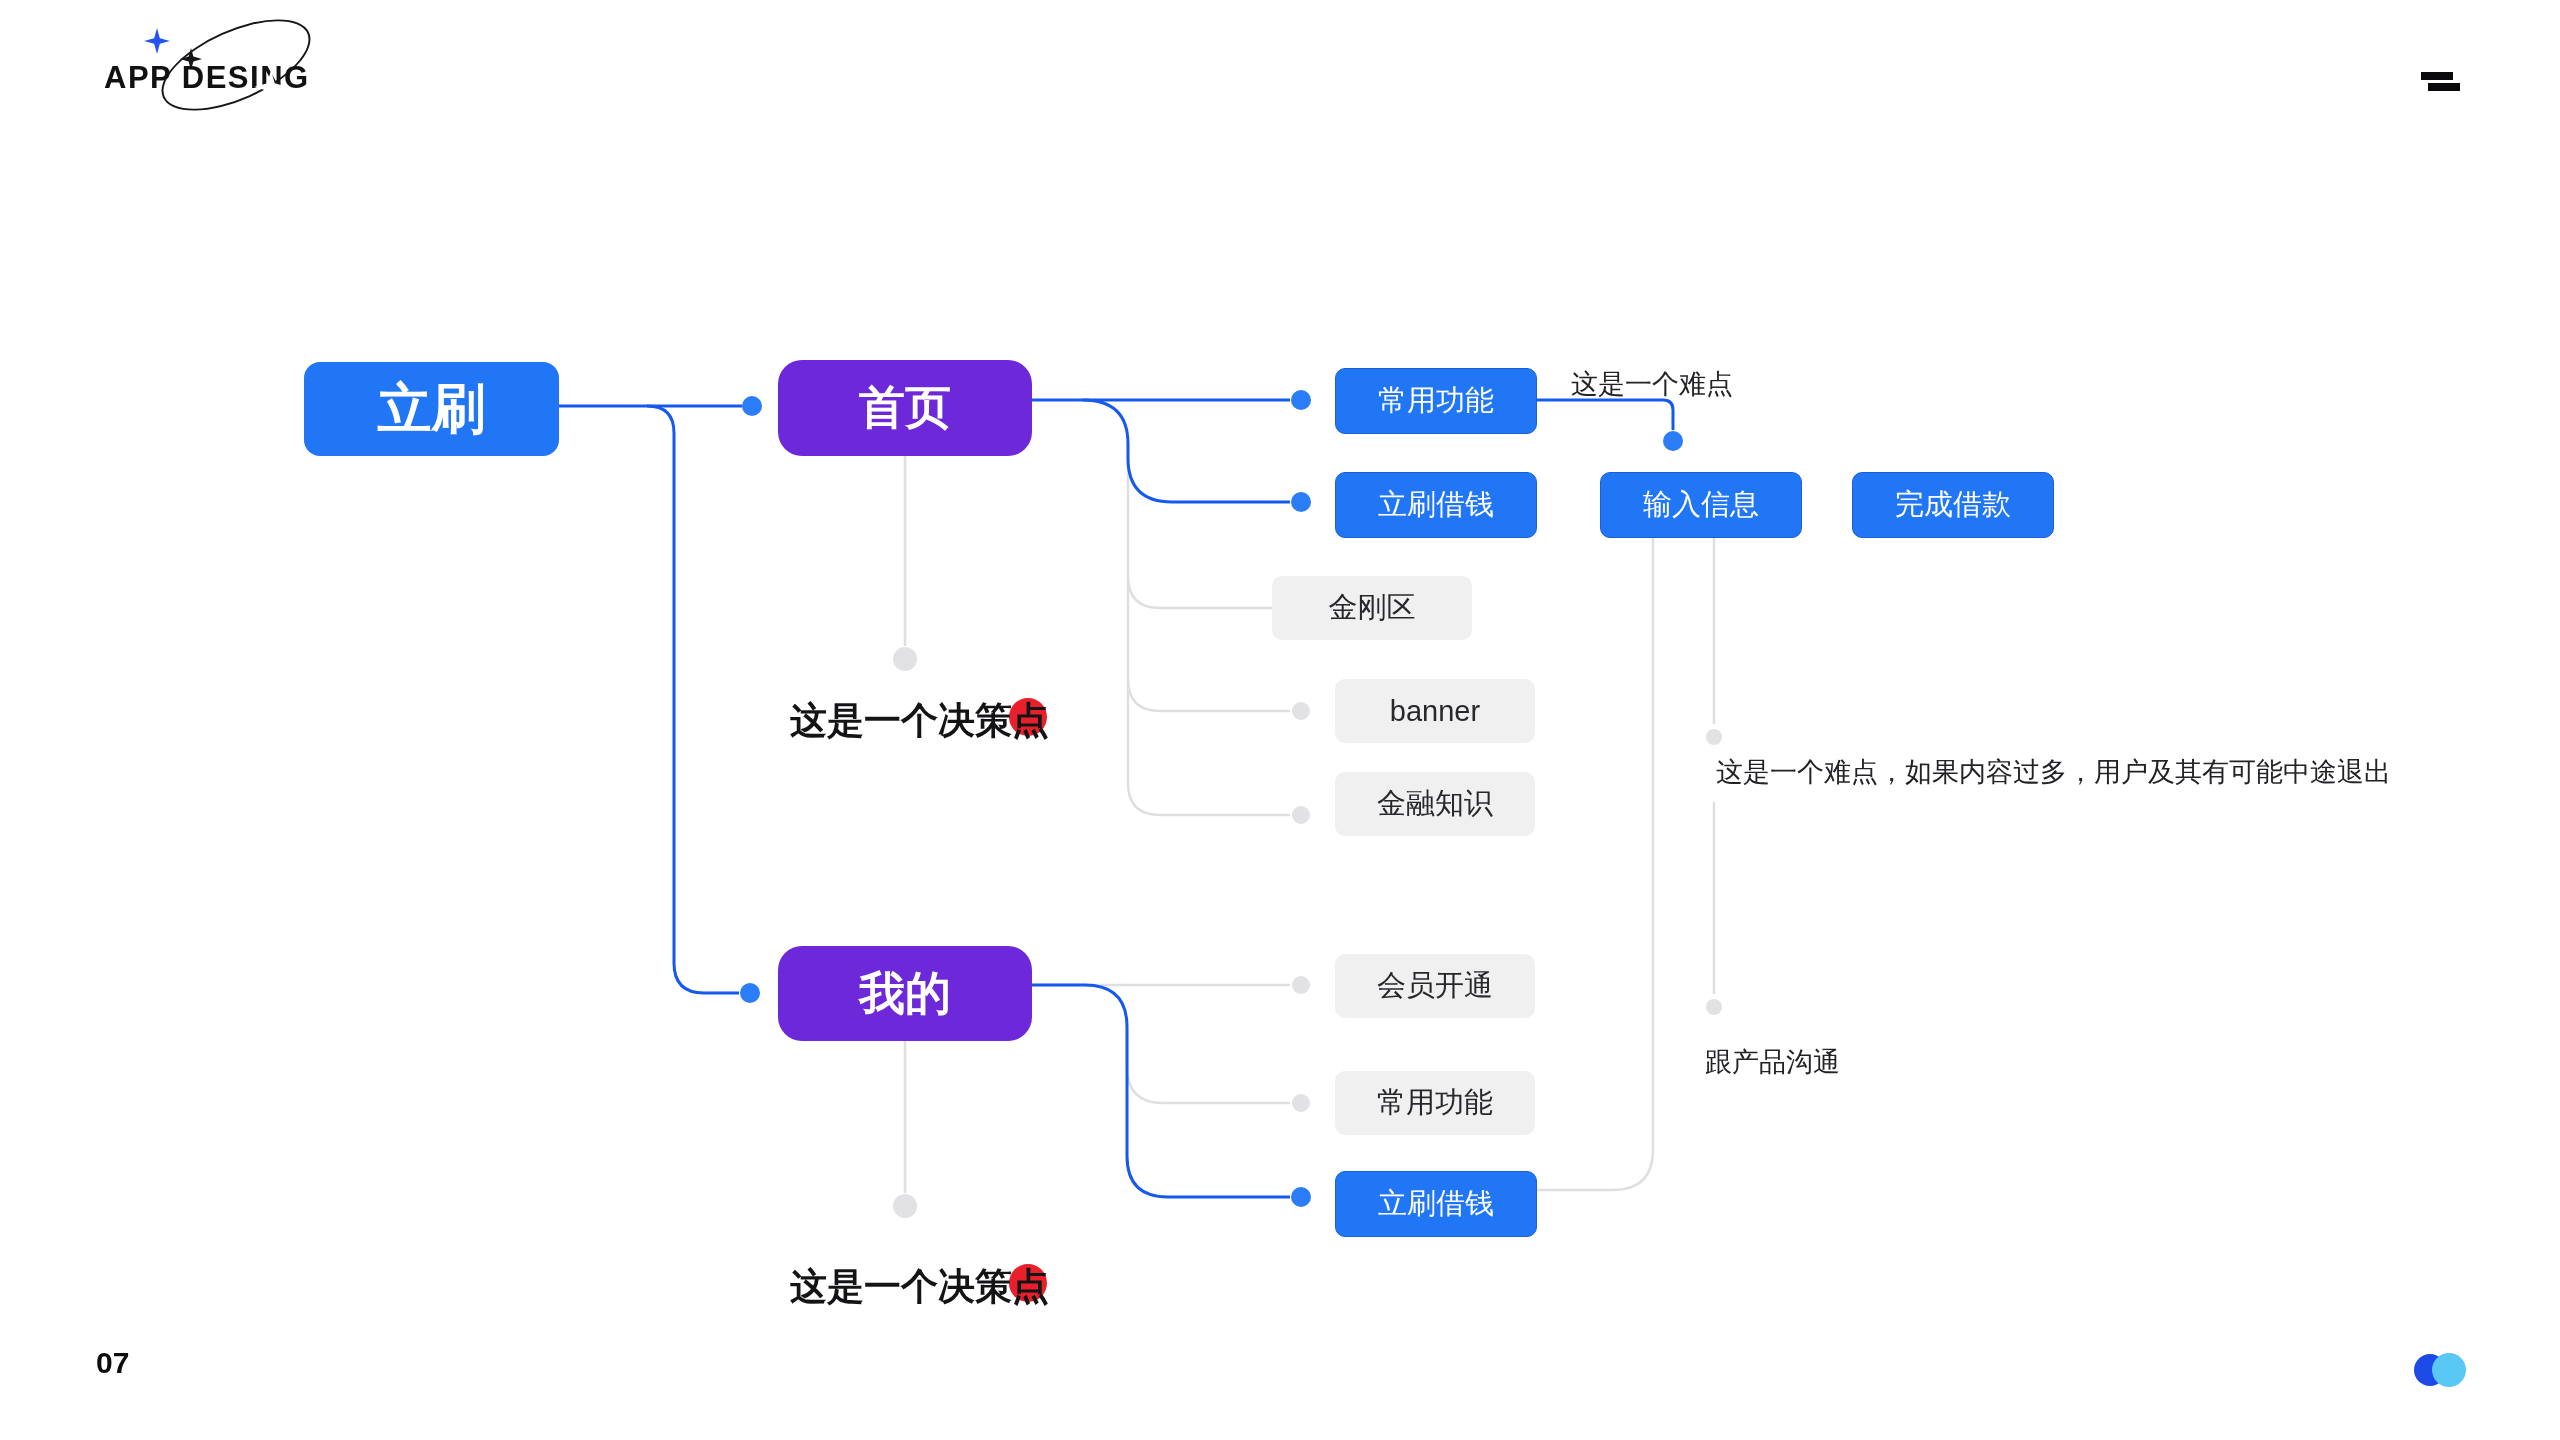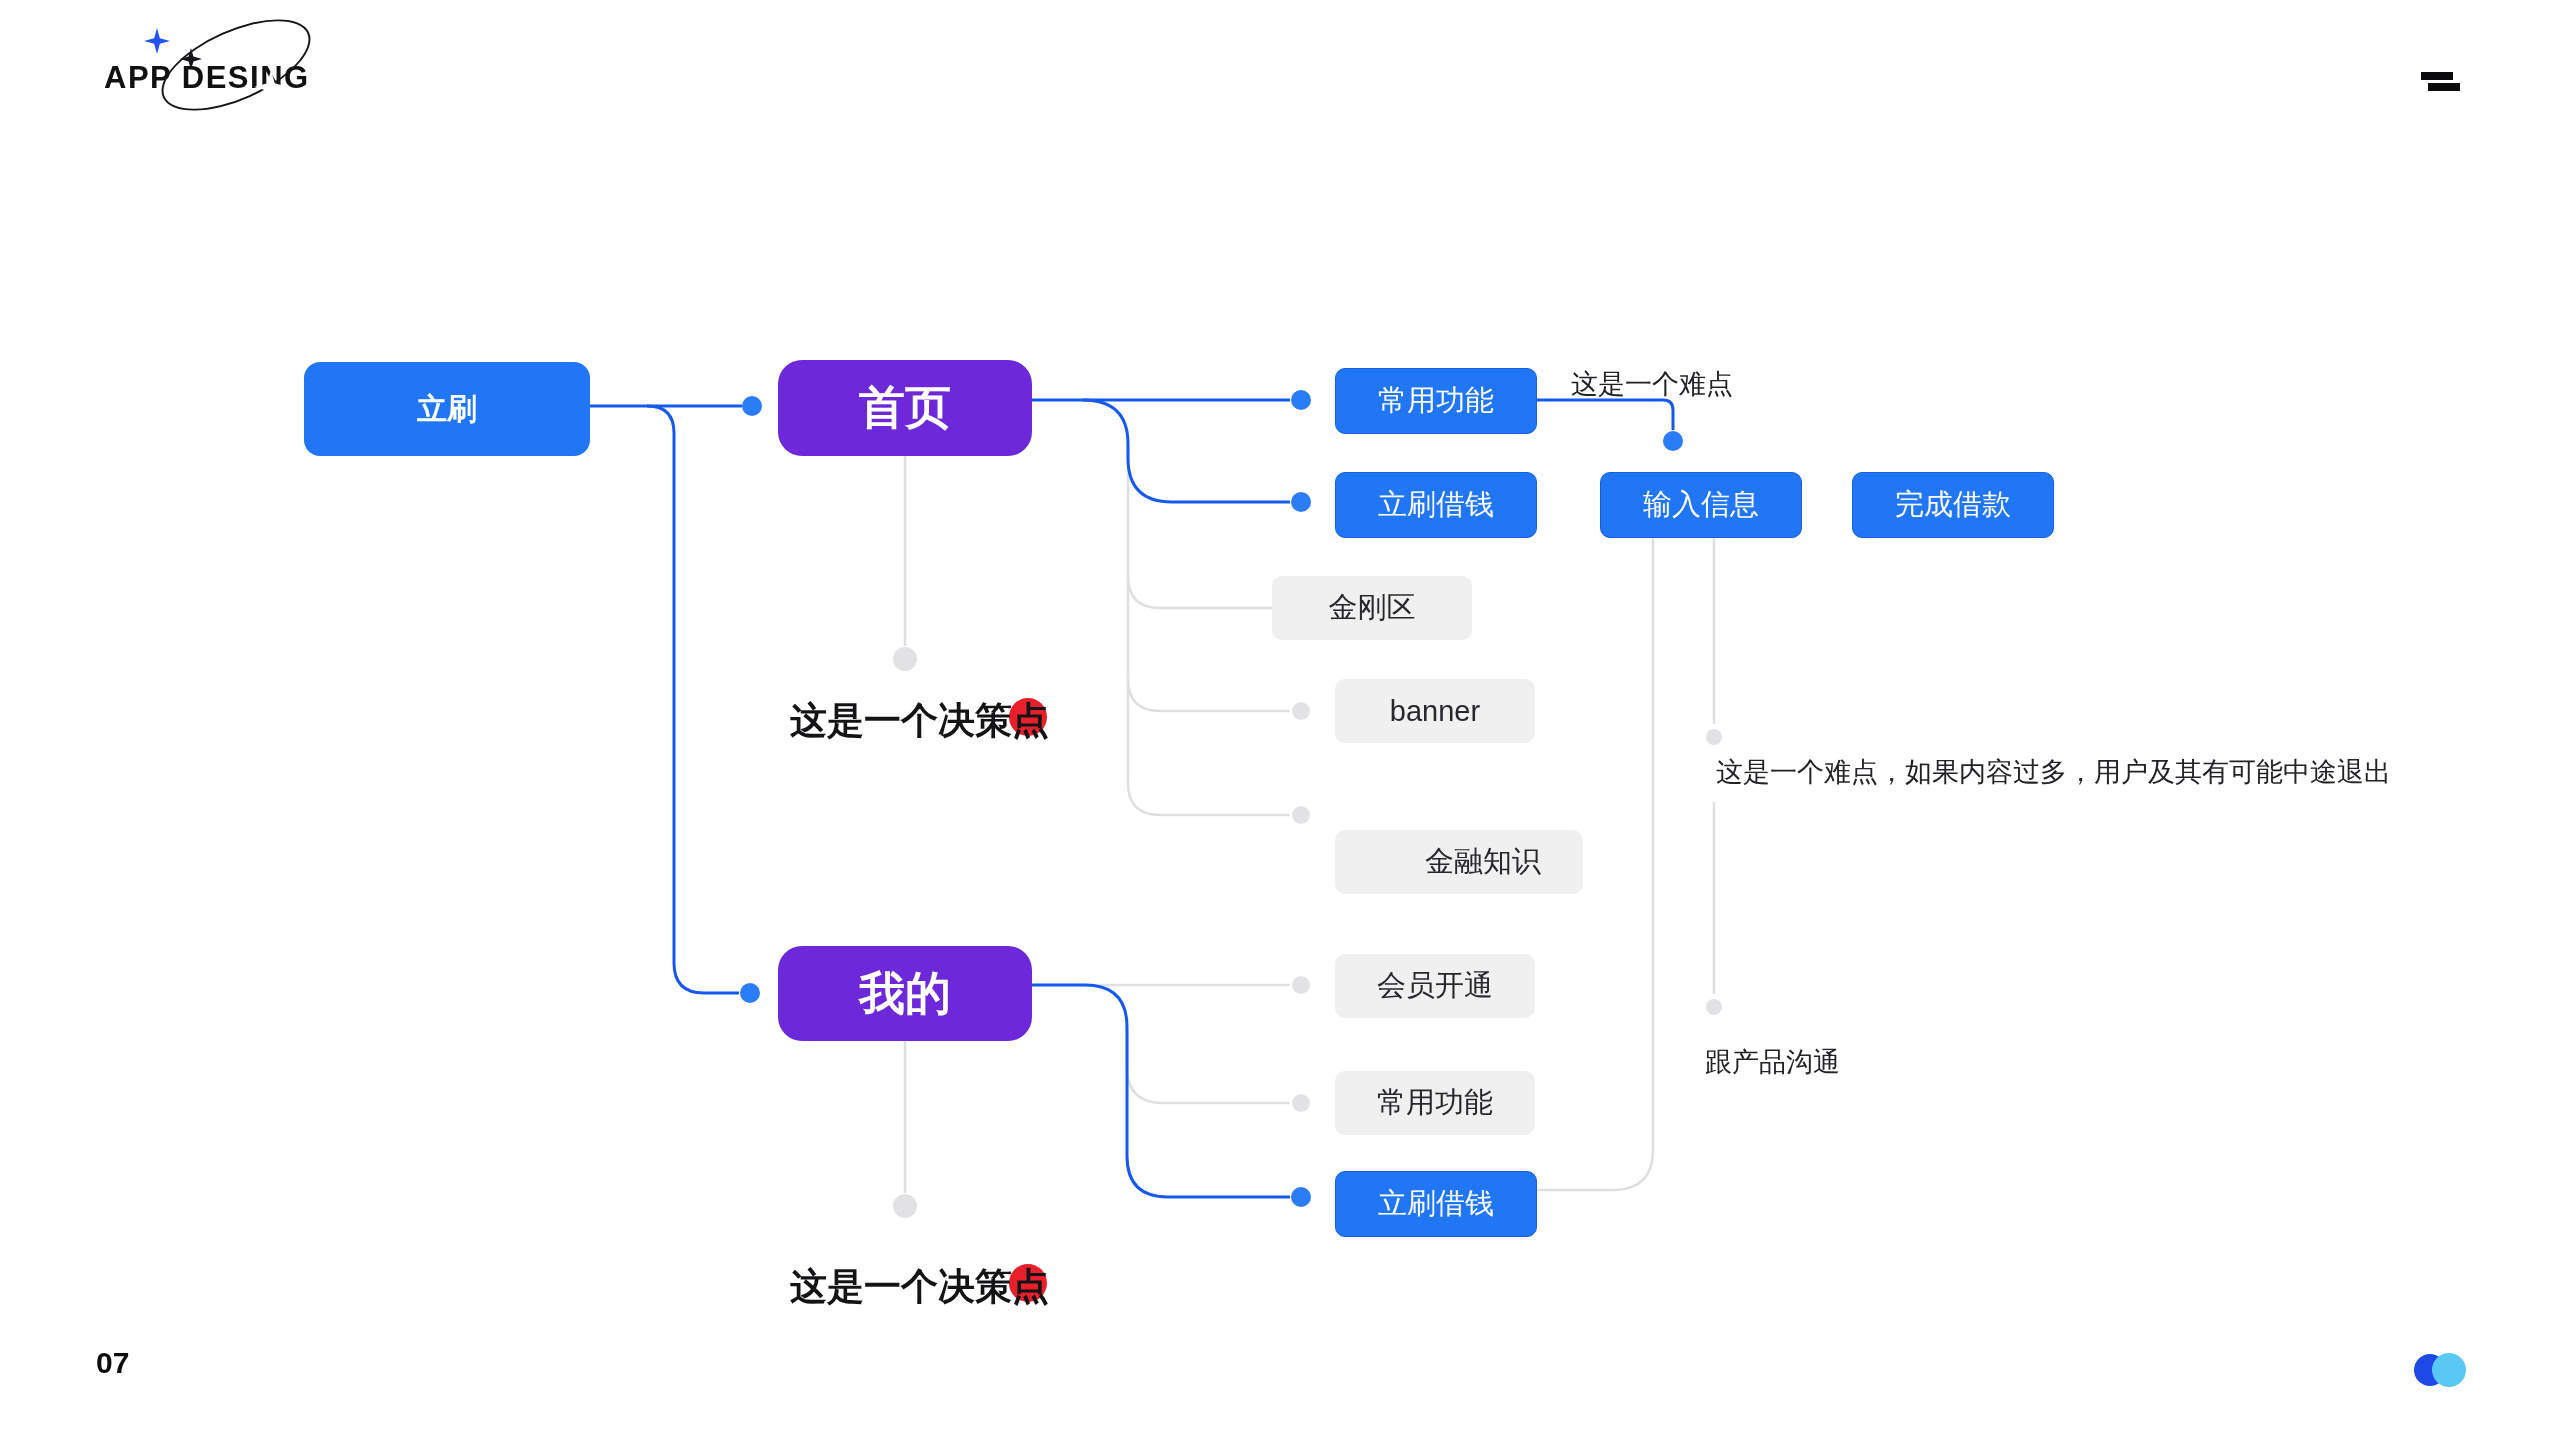--- a/index.html
+++ b/index.html
@@ -27,21 +27,21 @@
   
   .page-title{position:absolute;left:100px;top:158px;display:flex;align-items:flex-end;z-index:2;}
   .page-title-text{font-size:102px;line-height:1.05;font-weight:900;letter-spacing:-2px;color:#0c0c0f;}
   .title-dot{width:27px;height:27px;border-radius:50%;background:#2453f0;margin:0 0 14px 8px;}
 
   
   svg.connectors{position:absolute;left:0;top:0;z-index:1;pointer-events:none;}
 
   
   .node{position:absolute;display:flex;align-items:center;justify-content:center;color:#fff;font-weight:700;z-index:2;cursor:pointer;}
-  .node-blue{left:304px;top:362px;width:286px;height:94px;background:#2176f5;border-radius:16px;font-size:30px;}
+  .node-blue{left:304px;top:362px;width:255px;height:94px;background:#2176f5;border-radius:16px;font-size:54px;}
   .node-black{width:254px;height:96px;background:#6d28d9;border-radius:24px;font-size:46px;}
   .node-home{left:778px;top:360px;}
   .node-mine{left:778px;top:946px;height:95px;}
 
   .btn{position:absolute;width:200px;height:64px;border-radius:10px;display:flex;align-items:center;justify-content:center;font-size:29px;z-index:2;cursor:pointer;white-space:nowrap;}
   .btn-blue{background:#2176f5;color:#ffffff;font-weight:500;border:1px solid #1a5fd9;}
   .btn-gray{background:#f0f0f1;color:#27282c;font-weight:400;}
 
   
   .note{position:absolute;color:#222326;font-size:27px;z-index:3;white-space:nowrap;}
@@ -127,21 +127,21 @@
   </svg>
 
   <div class="node node-blue">立刷</div>
   <div class="node node-black node-home">首页</div>
   <div class="node node-black node-mine">我的</div>
 
   <div class="btn btn-blue" style="left:1335px;top:368px;">常用功能</div>
   <div class="btn btn-blue" style="left:1335px;top:472px;">立刷借钱</div>
   <div class="btn btn-gray" style="left:1272px;top:576px;">金刚区</div>
   <div class="btn btn-gray" style="left:1335px;top:679px;">banner</div>
-  <div class="btn btn-gray" style="left:1335px;top:830px;padding-left:48px;">金融知识</div>
+  <div class="btn btn-gray" style="left:1335px;top:772px;">金融知识</div>
 
   <div class="btn btn-gray" style="left:1335px;top:954px;text-align:center;">会员开通</div>
   <div class="btn btn-gray" style="left:1335px;top:1071px;">常用功能</div>
   <div class="btn btn-blue" style="left:1335px;top:1171px;">立刷借钱</div>
 
   <div class="btn btn-blue" style="left:1600px;top:472px;">输入信息</div>
   <div class="btn btn-blue" style="left:1852px;top:472px;">完成借款</div>
 
   <div class="note" style="left:1571px;top:366px;">这是一个难点</div>
 

